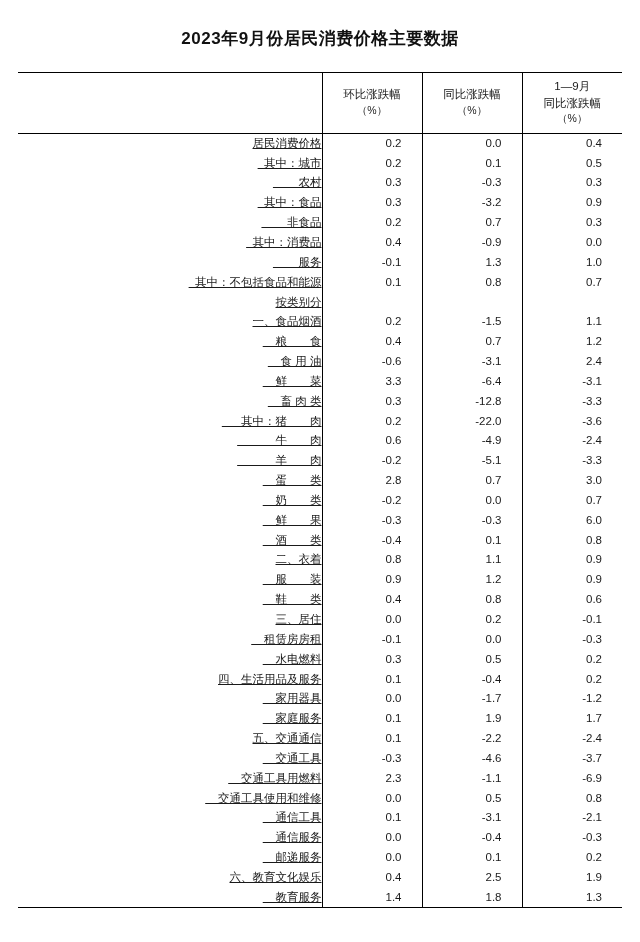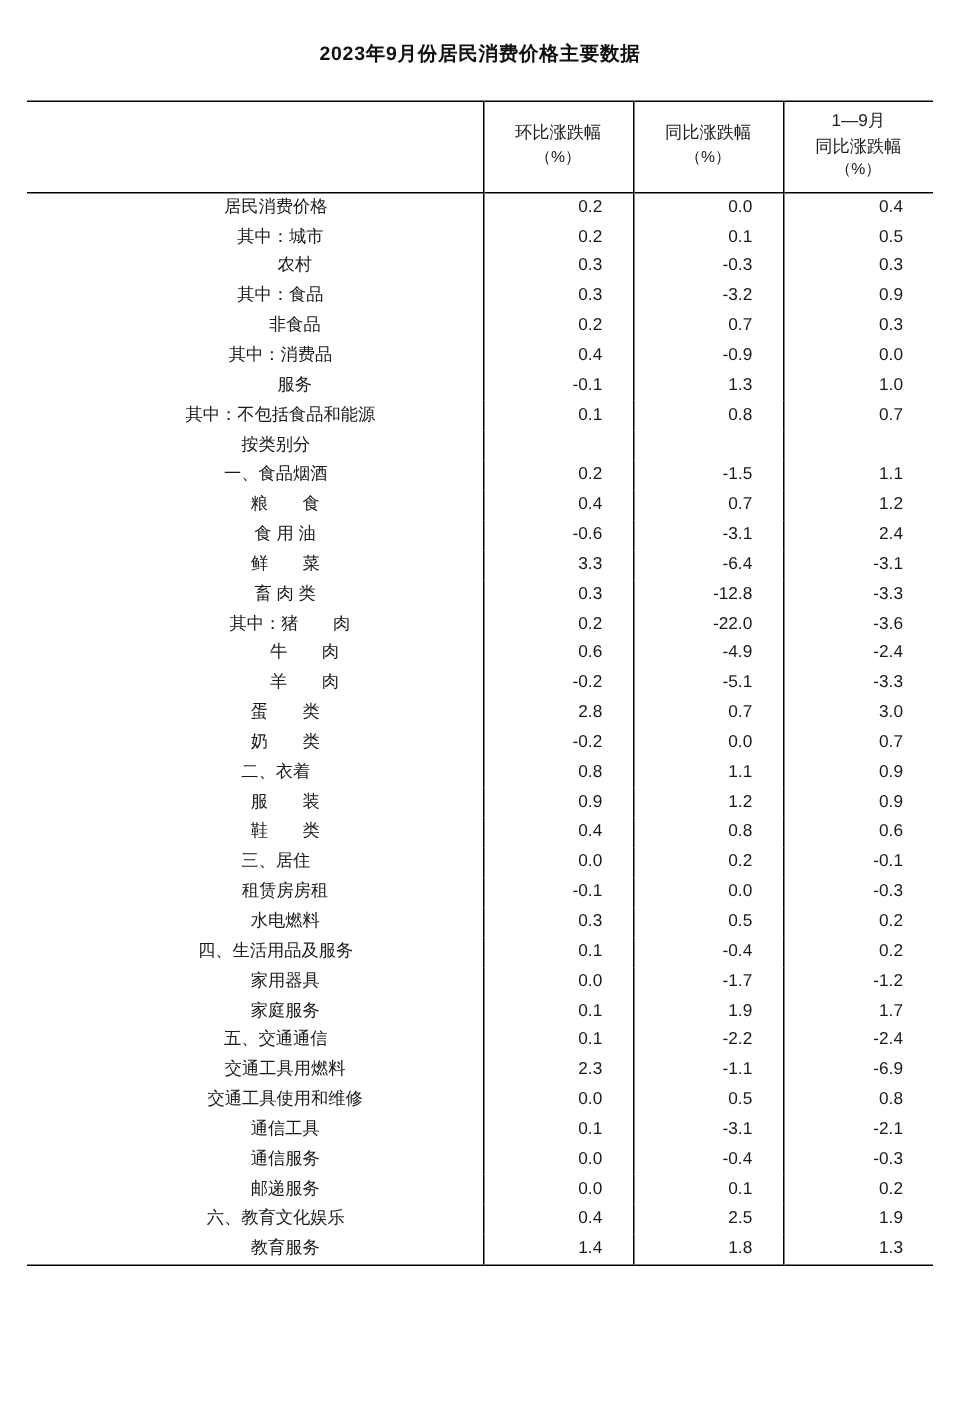--- a/index.html
+++ b/index.html
@@ -16,21 +16,21 @@
     overflow: hidden;
   }
   .page {
     width: 640px;
     height: 942px;
     box-sizing: border-box;
     padding: 0;
   }
   .title {
     text-align: center;
-    font-size: 13px;
+    font-size: 17px;
     font-weight: bold;
     letter-spacing: 0.5px;
     padding-top: 27px;
     padding-bottom: 22px;
     color: #111;
   }
   table.data {
     border-collapse: collapse;
     width: 604px;
     margin: 0 auto;
@@ -62,23 +62,24 @@
   .hdr-line1 { display: block; }
   .hdr-line2 { display: block; font-size: 10.5px; }
 
   tbody td {
     padding: 1.2px 0;
     line-height: 1.52;
     font-size: 11.5px;
     vertical-align: middle;
   }
   tbody td.label {
-    text-align: center;
+    text-align: right;
     padding-left: 28px;
     white-space: pre;
+    text-decoration: underline;
   }
   tbody td.num {
     text-align: right;
     padding-right: 20px;
   }
   tbody td.num.sep {
     border-left: 1px solid #000;
   }
   tbody tr:last-child td {
     border-bottom: 1.4px solid #000;
@@ -228,20 +229,32 @@
             <td class="num sep">0.7</td>
             <td class="num sep">3.0</td>
           </tr>
           <tr>
             <td class="label">    奶　　类</td>
             <td class="num sep">-0.2</td>
             <td class="num sep">0.0</td>
             <td class="num sep">0.7</td>
           </tr>
           <tr>
+            <td class="label">    鲜　　果</td>
+            <td class="num sep">-0.3</td>
+            <td class="num sep">-0.3</td>
+            <td class="num sep">6.0</td>
+          </tr>
+          <tr>
+            <td class="label">    酒　　类</td>
+            <td class="num sep">-0.4</td>
+            <td class="num sep">0.1</td>
+            <td class="num sep">0.8</td>
+          </tr>
+          <tr>
             <td class="label">二、衣着</td>
             <td class="num sep">0.8</td>
             <td class="num sep">1.1</td>
             <td class="num sep">0.9</td>
           </tr>
           <tr>
             <td class="label">    服　　装</td>
             <td class="num sep">0.9</td>
             <td class="num sep">1.2</td>
             <td class="num sep">0.9</td>
@@ -288,20 +301,26 @@
             <td class="num sep">1.9</td>
             <td class="num sep">1.7</td>
           </tr>
           <tr>
             <td class="label">五、交通通信</td>
             <td class="num sep">0.1</td>
             <td class="num sep">-2.2</td>
             <td class="num sep">-2.4</td>
           </tr>
           <tr>
+            <td class="label">    交通工具</td>
+            <td class="num sep">-0.3</td>
+            <td class="num sep">-4.6</td>
+            <td class="num sep">-3.7</td>
+          </tr>
+          <tr>
             <td class="label">    交通工具用燃料</td>
             <td class="num sep">2.3</td>
             <td class="num sep">-1.1</td>
             <td class="num sep">-6.9</td>
           </tr>
           <tr>
             <td class="label">    交通工具使用和维修</td>
             <td class="num sep">0.0</td>
             <td class="num sep">0.5</td>
             <td class="num sep">0.8</td>

